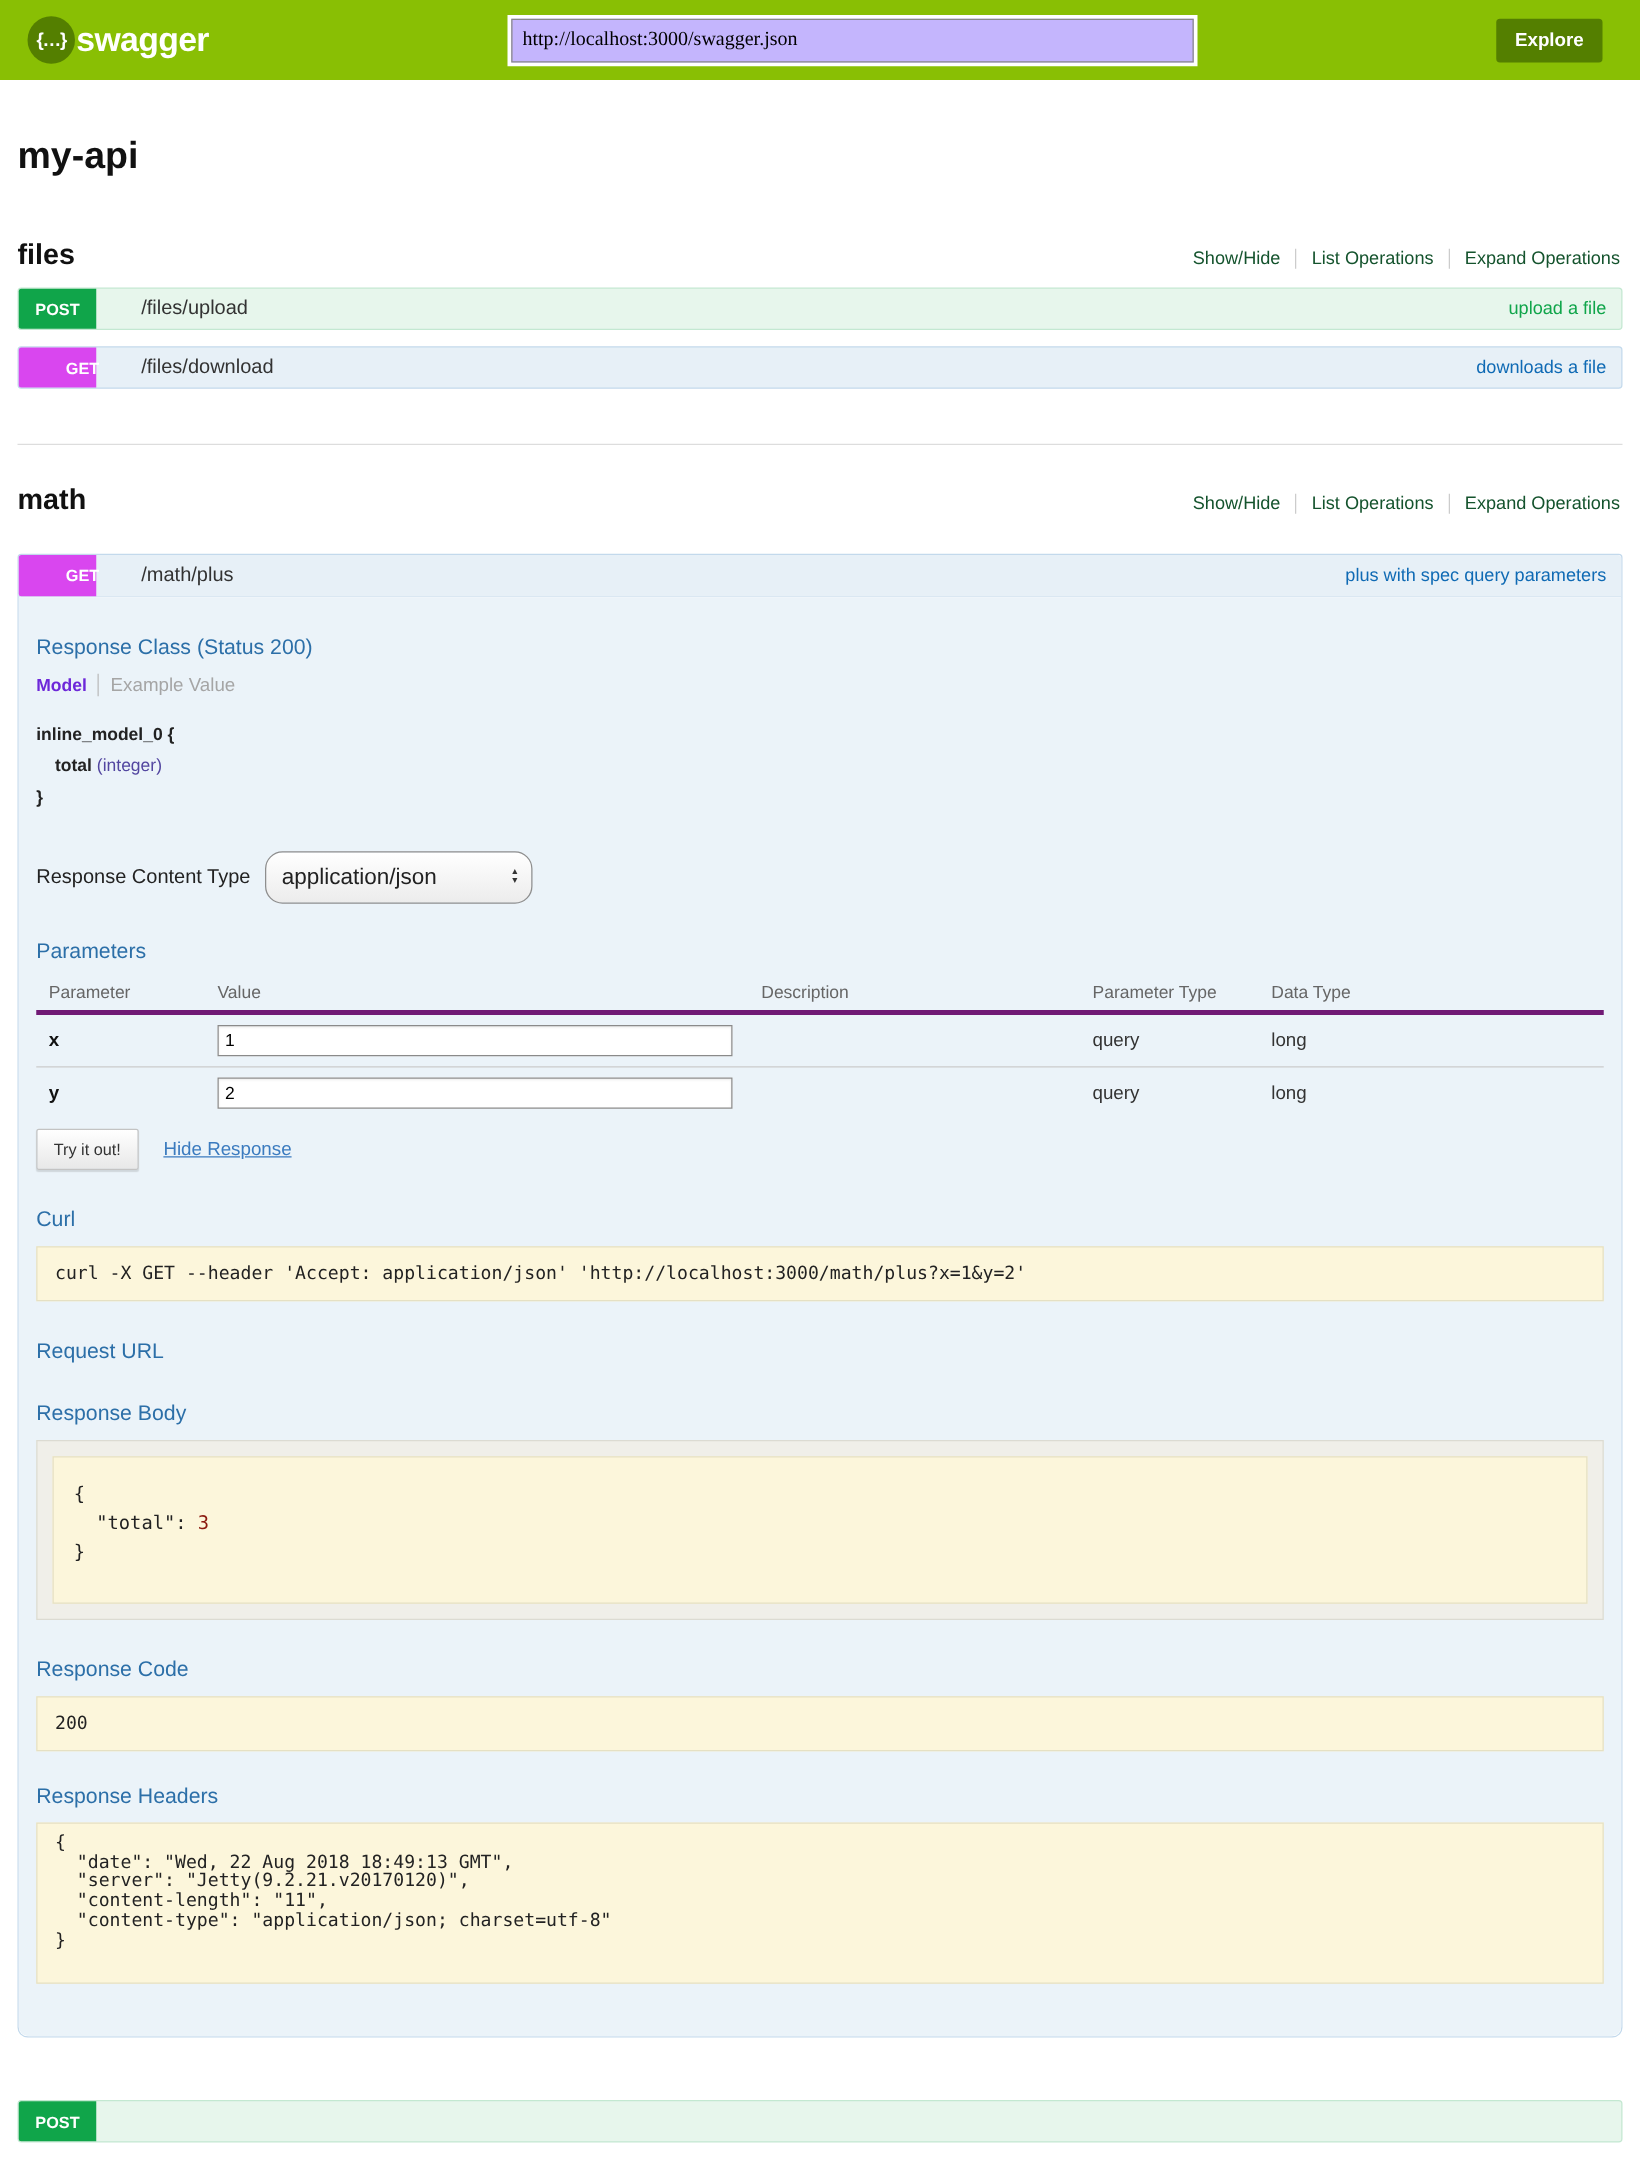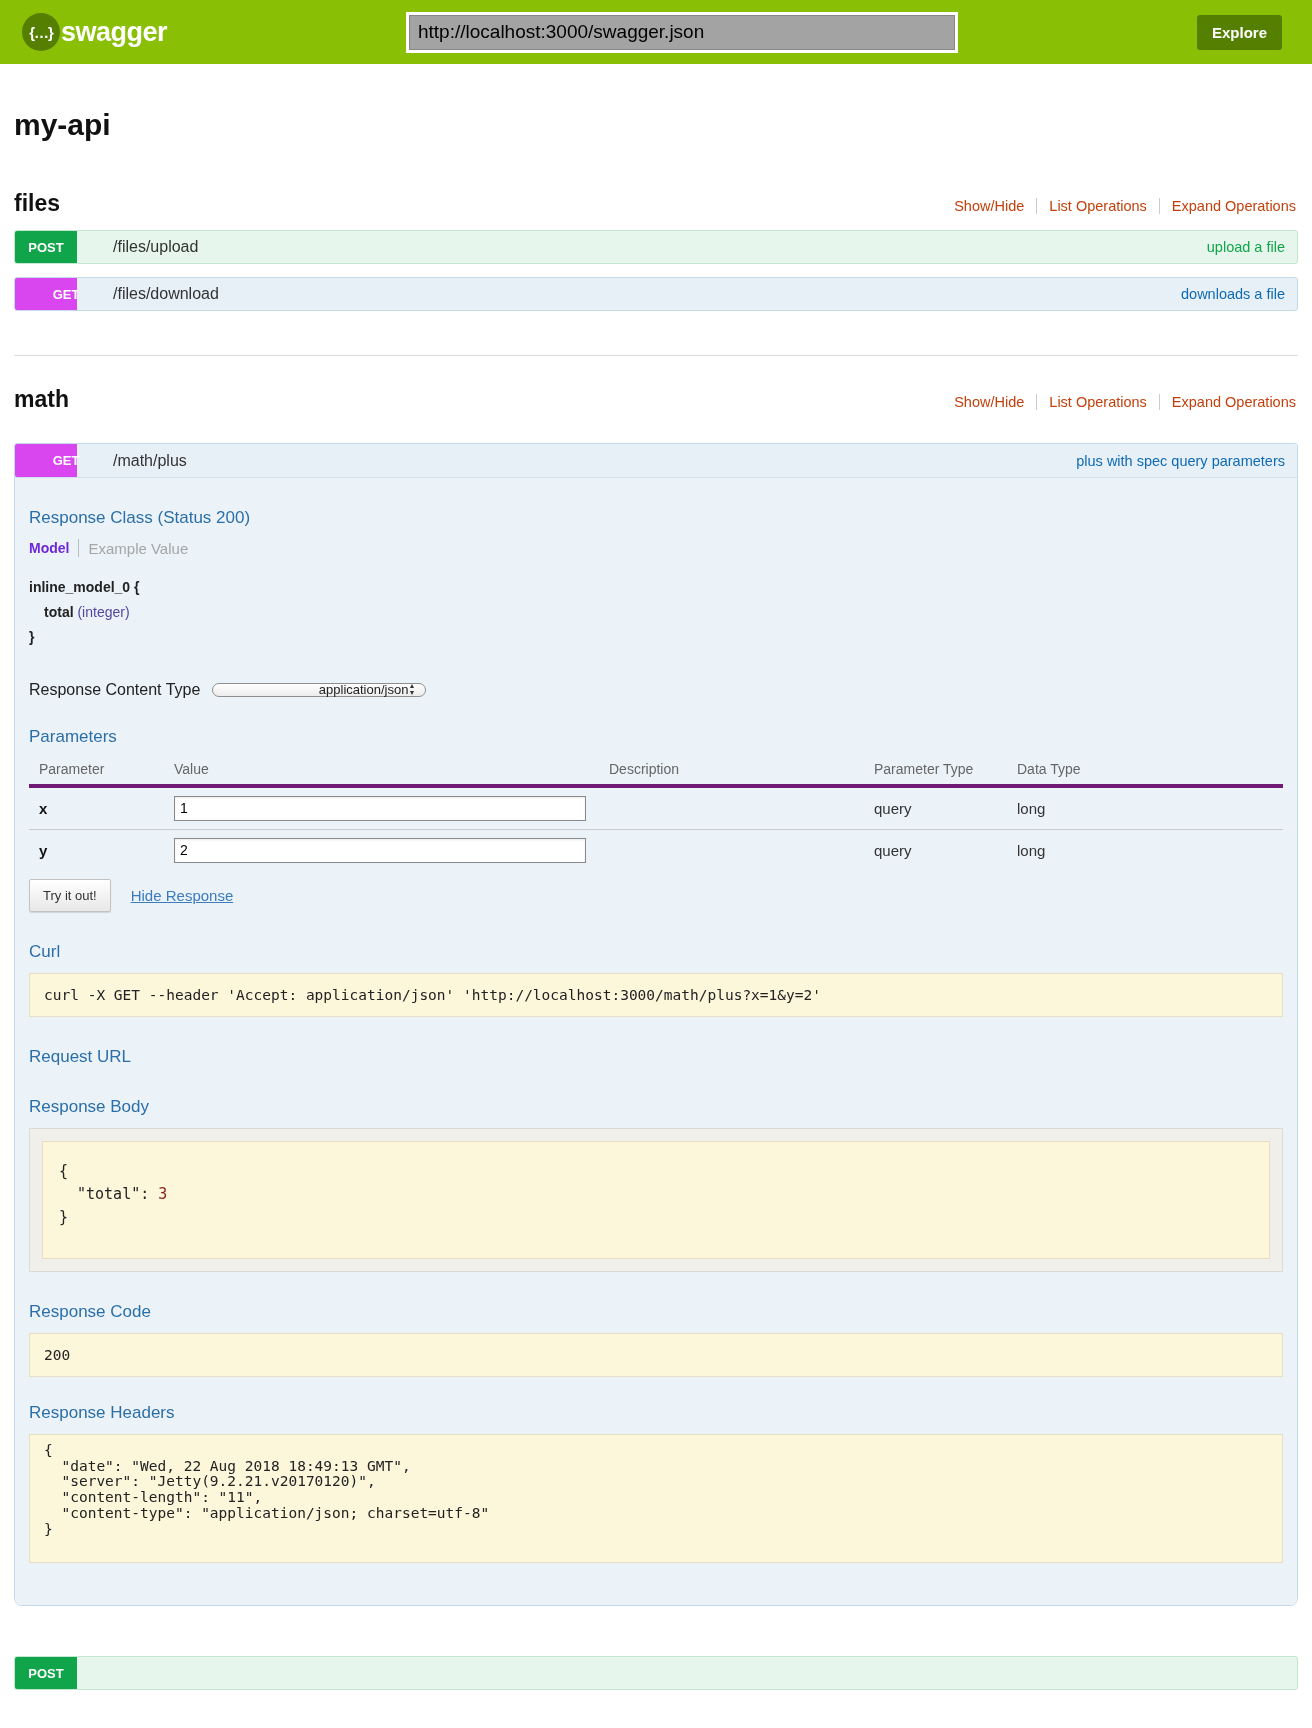--- a/index.html
+++ b/index.html
@@ -6,33 +6,33 @@
   html,body { background:#fff; font-family:"Liberation Sans", sans-serif; color:#333; }
   body { width:1312px; min-height:1728px; }
 
   
   .app-header { height:64px; background:#89bf04; display:flex; align-items:center; padding:0 30px 0 22px; }
   .brand { display:flex; align-items:center; gap:1px; cursor:pointer; }
   .logo-circle { width:38px; height:38px; border-radius:50%; background:#547f00; color:#fff;
                  display:flex; align-items:center; justify-content:center; font-weight:bold; font-size:15px; }
   .logo-circle::before { content:"{…}"; letter-spacing:-1px; }
   .brand-name { color:#fff; font-weight:bold; font-size:27px; letter-spacing:-0.5px; }
-  .url-input { margin-left:auto; width:546px; height:35px; border:1px solid #888; background:#a3a3a3;
-               box-shadow:0 0 0 3px #fff; font-size:19px; padding:4px 8px; font-family:Liberation Sans, sans-serif; }
+  .url-input { margin-left:auto; width:546px; height:35px; border:1px solid #888; background:#c4b5fd;
+               box-shadow:0 0 0 3px #fff; font-size:16px; padding:4px 8px; font-family:Liberation Serif, serif; }
   .explore { margin-left:auto; background:#547f00; color:#fff; border:none; border-radius:3px;
              font-weight:bold; font-size:15px; padding:9px 15px; cursor:pointer; }
 
   
   .container { margin:0 14px; }
   h1.api-title { font-size:30px; color:#111; margin:44px 0 0 0; }
 
   .section-head { display:flex; align-items:baseline; margin-top:48px; }
   .section-head h2 { font-size:23px; color:#111; }
   .ops-links { margin-left:auto; display:flex; align-items:center; font-size:14.5px; color:#444; }
-  .ops-links a { color:#c2410c; text-decoration:none; padding:0 12px; cursor:pointer; }
+  .ops-links a { color:#14532d; text-decoration:none; padding:0 12px; cursor:pointer; }
   .ops-links a + a { border-left:1px solid #ccc; }
   .ops-links a:last-child { padding-right:2px; }
 
   .section-divider { border:none; border-top:1px solid #ddd; margin:44px 0 0 0; }
 
   
   .op-row { display:flex; align-items:center; height:34px; border-radius:3px; margin-top:13px; cursor:pointer; }
   .op-row.get  { background:#e7f0f7; border:1px solid #c3d9ec; }
   .op-row.post { background:#e7f6ec; border:1px solid #c3e8d1; }
   .badge { width:62px; align-self:stretch; display:flex; align-items:center; justify-content:center;
@@ -56,23 +56,23 @@
   .tab-example { font-size:15px; color:#a5a5a5; cursor:pointer; }
 
   .model-sig { margin-top:18px; font-size:14px; color:#333; line-height:1.8; }
   .model-open, .model-close { font-weight:bold; color:#222; }
   .model-prop { padding-left:15px; }
   .prop-name { font-weight:bold; color:#222; }
   .prop-type { color:#5246a0; }
 
   .rct-row { margin-top:30px; display:flex; align-items:center; gap:12px; }
   .rct-label { font-size:16px; color:#222; }
-  .fake-select { display:inline-flex; align-items:center; justify-content:flex-end; width:214px; height:14px;
+  .fake-select { display:inline-flex; align-items:center; justify-content:space-between; width:214px; height:42px;
                  border:1px solid #8e8e8e; border-radius:14px; background:linear-gradient(#ffffff,#ececec);
-                 padding:0 10px 0 12px; font-size:13px; color:#222; cursor:pointer; }
+                 padding:0 10px 0 12px; font-size:18px; color:#222; cursor:pointer; }
   .sel-arrows { display:flex; flex-direction:column; align-items:center; font-size:7px; color:#333; line-height:0.95; }
   .sel-arrows::before { content:"▲"; }
   .sel-arrows::after  { content:"▼"; }
 
   .params-title { margin-top:28px; }
   .ptable { margin-top:10px; width:100%; }
   .prow { display:grid; grid-template-columns:135px 435px 265px 143px 1fr; align-items:center; }
   .prow.head { font-size:14px; color:#666; padding:4px 0 7px 10px; border-bottom:4px solid #701a75; }
   .prow.head > div { padding-right:6px; }
   .prow.data { padding:8px 0 8px 10px; font-size:15px; }

